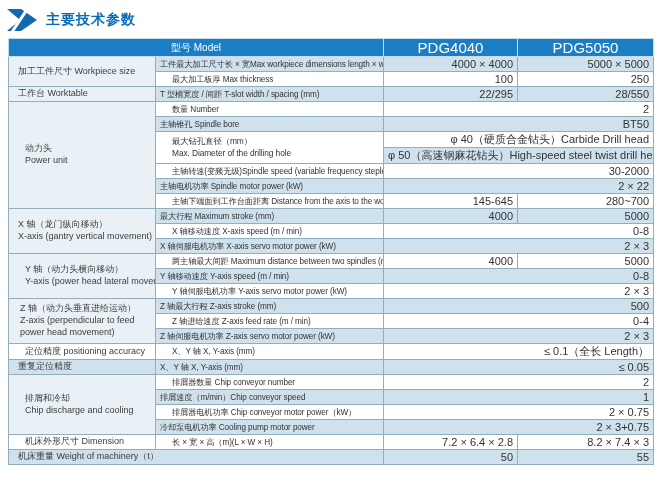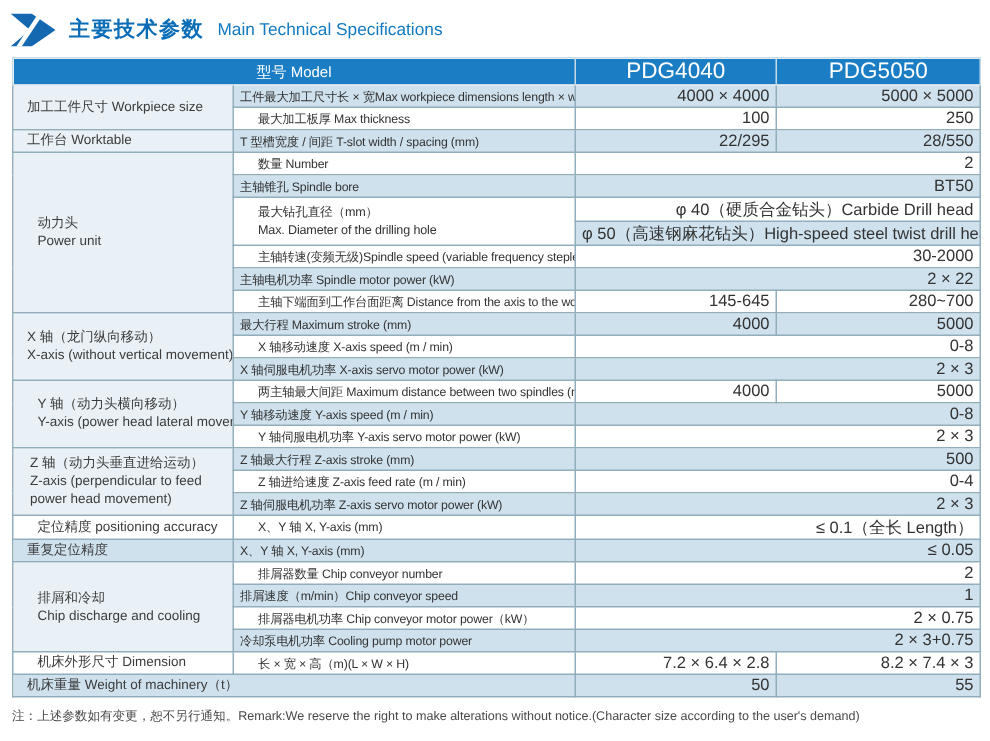--- a/index.html
+++ b/index.html
@@ -58,21 +58,20 @@
 <body>
 
 <div class="page">
 
   <div class="titlebar">
     <svg class="arrow-icon" viewBox="0 0 30 22">
       <polygon points="0,0 14,0 30,11 14,22 0,22 13,11" fill="#1468b0"></polygon>
       <line x1="5" y1="23" x2="21" y2="-1" stroke="#ffffff" stroke-width="3"></line>
     </svg>
     <span class="title-zh">主要技术参数</span>
-    <span class="title-en">Main Technical Specifications</span>
   </div>
 
   <table class="spec">
     <colgroup>
         <col class="c1">
         <col class="c2">
         <col class="c3">
         <col class="c4">
       </colgroup>
     <thead>
@@ -131,21 +130,21 @@
         <td colspan="2" class="val">2 × 22</td>
       </tr>
       <tr class="rw">
         <td class="param">主轴下端面到工作台面距离 Distance from the axis to the worktable(mm)</td>
         <td class="val">145-645</td>
         <td class="val">280~700</td>
       </tr>
       <tr class="rb">
         <td rowspan="3" class="cat">
           <span>X 轴（龙门纵向移动）</span><br>
-          <span>X-axis (without vertical movement)</span>
+          <span>X-axis (gantry vertical movement)</span>
         </td>
         <td class="param">最大行程 Maximum stroke (mm)</td>
         <td class="val">4000</td>
         <td class="val">5000</td>
       </tr>
       <tr class="rw">
         <td class="param">X 轴移动速度 X-axis speed (m / min)</td>
         <td colspan="2" class="val">0-8</td>
       </tr>
       <tr class="rb">
@@ -222,15 +221,14 @@
         <td class="val">8.2 × 7.4 × 3</td>
       </tr>
       <tr class="rb">
         <td colspan="2" class="cat cat-blue">机床重量 Weight of machinery（t）</td>
         <td class="val">50</td>
         <td class="val">55</td>
       </tr>
     </tbody>
   </table>
 
-  <div class="footnote">注：上述参数如有变更，恕不另行通知。Remark:We reserve the right to make alterations without notice.(Character size according to the user's demand)</div>
 
 </div>
 
 </body></html>

